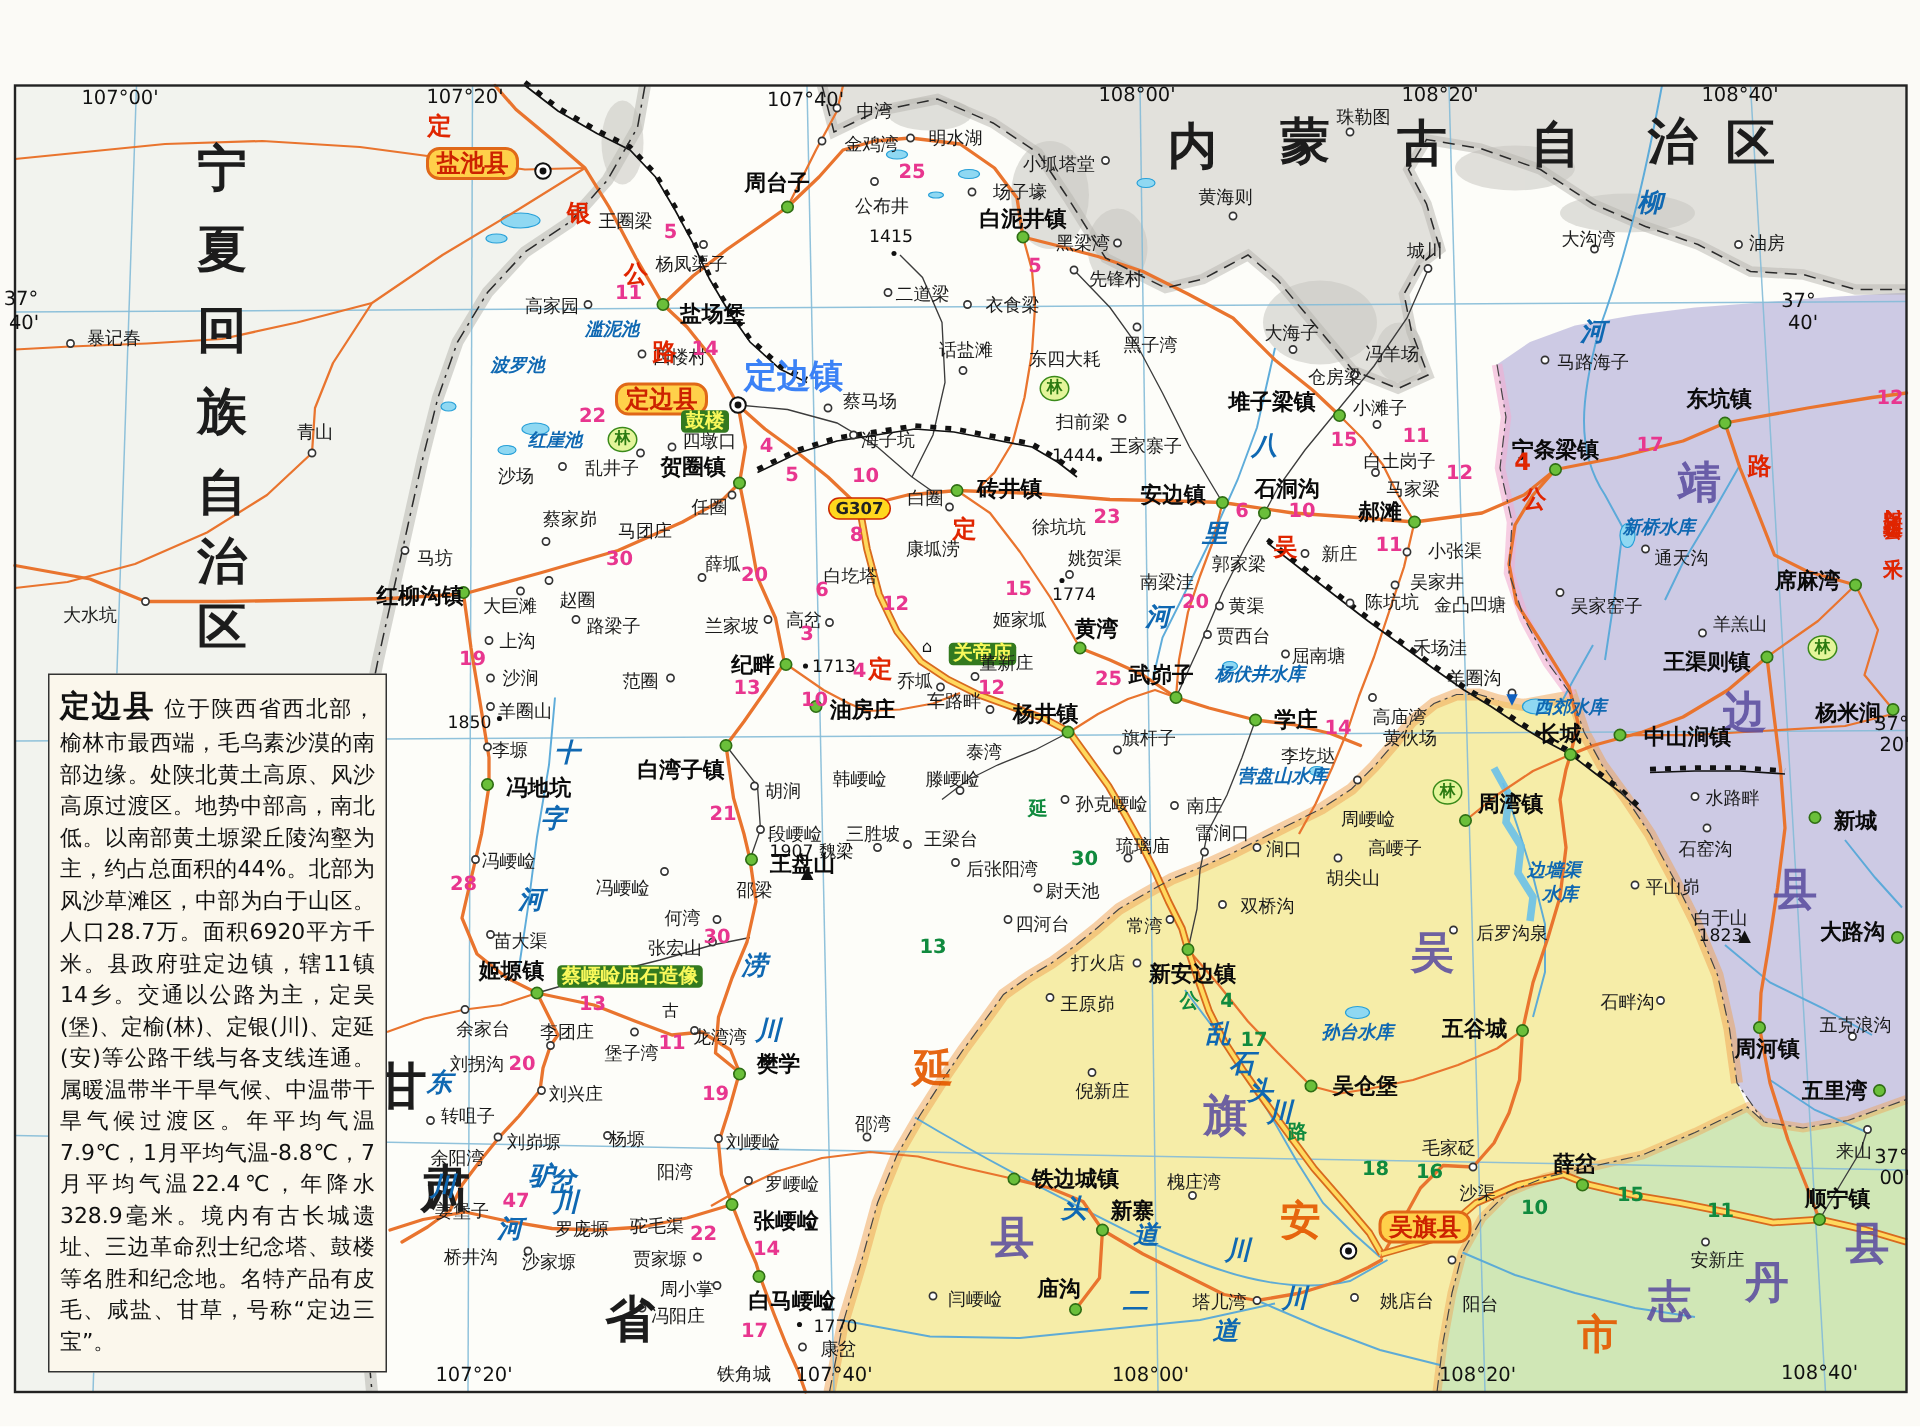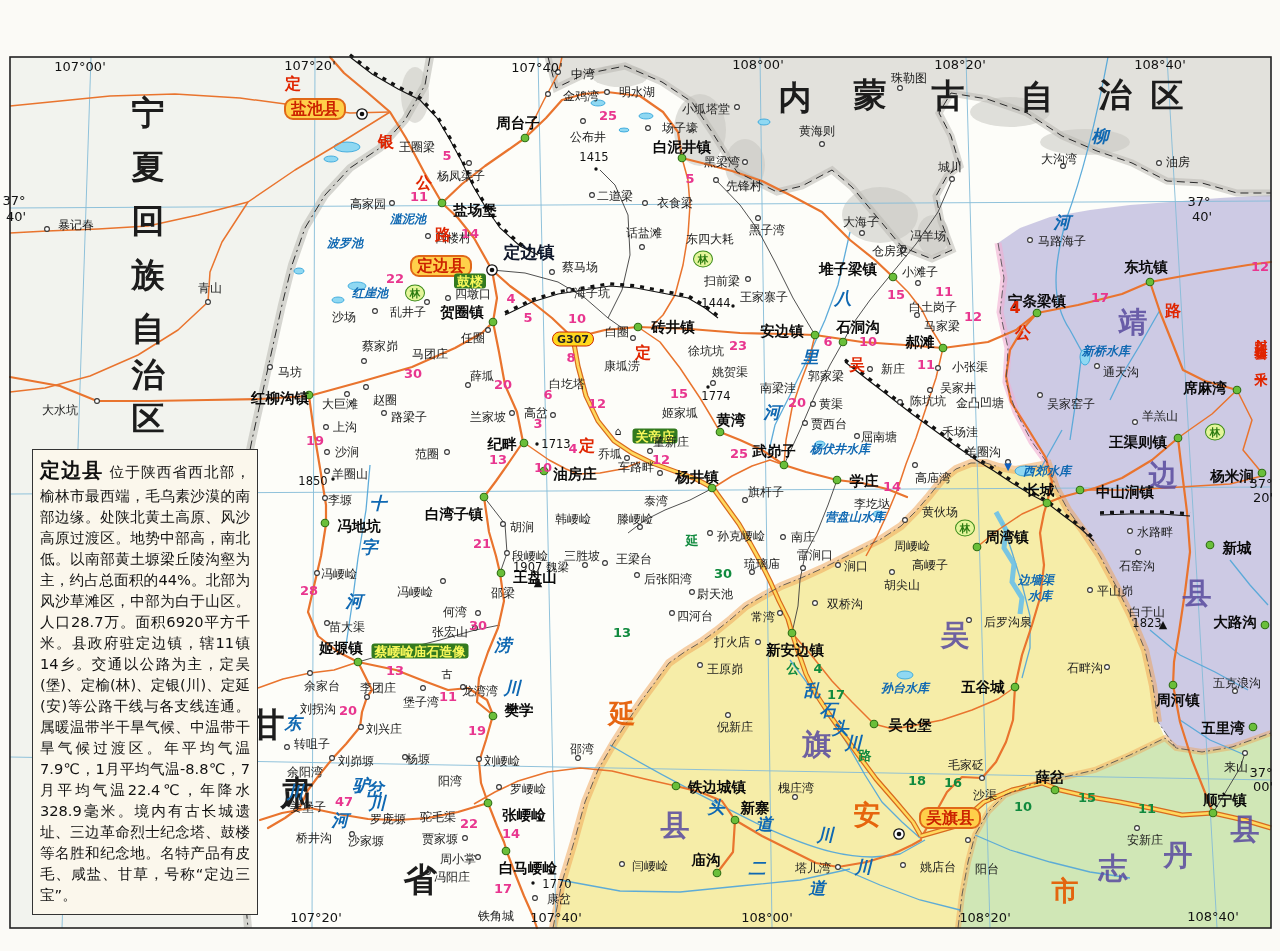--- a/index.html
+++ b/index.html
@@ -28,21 +28,21 @@
   .cborder{fill:none;stroke:#444;stroke-width:.8;stroke-dasharray:8 3 2 3;}
   #labels{position:absolute;left:0;top:0;width:1280px;height:951px;pointer-events:none;}
   .lbl{position:absolute;transform:translate(-50%,-50%);white-space:nowrap;line-height:1;}
   .lb-prov{font-size:33px;font-weight:bold;color:#1c1c1c;}
   .lb-county{font-size:29px;font-weight:bold;color:#5c4ea0;opacity:.88;}
   .lb-city{font-size:27px;font-weight:bold;color:#e55a00;opacity:.92;}
   .lb-cbox{background:#ffd04a;border:2px solid #e06818;border-radius:9px;color:#cc2200;
            font-weight:bold;font-size:16px;padding:1px 5px;}
   .lb-gbox{background:#337a1f;color:#f8f85a;font-weight:bold;font-size:13px;padding:1px 3px;border-radius:3px;}
   .lb-town{font-size:14.5px;font-weight:bold;color:#0a0a0a;}
-  .lb-seat{font-size:17px;font-weight:bold;color:#0f172a;}
+  .lb-seat{font-size:22px;font-weight:bold;color:#3b82f6;}
   .lb-vil{font-size:12px;color:#1a1a1a;}
   .lb-water{font-size:12px;font-weight:bold;font-style:italic;color:#0f68b2;}
   .lb-wchar{font-size:17px;font-weight:bold;font-style:italic;color:#0f68b2;}
   .lb-pink{font-size:13px;font-weight:bold;color:#e8368f;}
   .lb-green{font-size:13px;font-weight:bold;color:#108a3e;}
   .lb-red{font-size:16px;font-weight:bold;color:#e02500;}
   .lb-redv{writing-mode:vertical-rl;font-size:13px;font-weight:bold;color:#e02500;letter-spacing:2px;}
   .lb-coord{font-size:13px;color:#111;}
   .lb-elev{font-size:11.5px;color:#111;}
   .lb-icon{font-size:11px;color:#111;}
@@ -607,21 +607,21 @@
       <span class="lbl lb-vil" style="left: 1115px; top: 591px;">平山峁</span>
       <span class="lbl lb-vil" style="left: 1147px; top: 612px;">白于山</span>
       <span class="lbl lb-vil" style="left: 1085px; top: 668px;">石畔沟</span>
       <span class="lbl lb-vil" style="left: 1237px; top: 683px;">五克浪沟</span>
       <span class="lbl lb-vil" style="left: 1236px; top: 767px;">来山</span>
       <span class="lbl lb-vil" style="left: 1145px; top: 840px;">安新庄</span>
       <span class="lbl lb-vil" style="left: 1008px; top: 622px;">后罗沟泉</span>
       <span class="lbl lb-vil" style="left: 902px; top: 585px;">胡尖山</span>
       <span class="lbl lb-vil" style="left: 930px; top: 565px;">高崾子</span>
       <span class="lbl lb-vil" style="left: 912px; top: 546px;">周崾崄</span>
-      <span class="lbl lb-vil" style="left: 940px; top: 512px;">黄伙场</span>
+      <span class="lbl lb-vil" style="left: 940px; top: 492px;">黄伙场</span>
       <span class="lbl lb-vil" style="left: 933px; top: 478px;">高庙湾</span>
       <span class="lbl lb-vil" style="left: 872px; top: 504px;">李圪垯</span>
       <span class="lbl lb-vil" style="left: 966px; top: 765px;">毛家砭</span>
       <span class="lbl lb-vil" style="left: 985px; top: 795px;">沙渠</span>
       <span class="lbl lb-vil" style="left: 938px; top: 867px;">姚店台</span>
       <span class="lbl lb-vil" style="left: 987px; top: 843px; margin-top: 26px;">阳台</span>
       <span class="lbl lb-vil" style="left: 813px; top: 868px;">塔儿湾</span>
       <span class="lbl lb-vil" style="left: 796px; top: 788px;">槐庄湾</span>
       <span class="lbl lb-vil" style="left: 735px; top: 727px;">倪新庄</span>
       <span class="lbl lb-vil" style="left: 650px; top: 866px;">闫崾崄</span>

